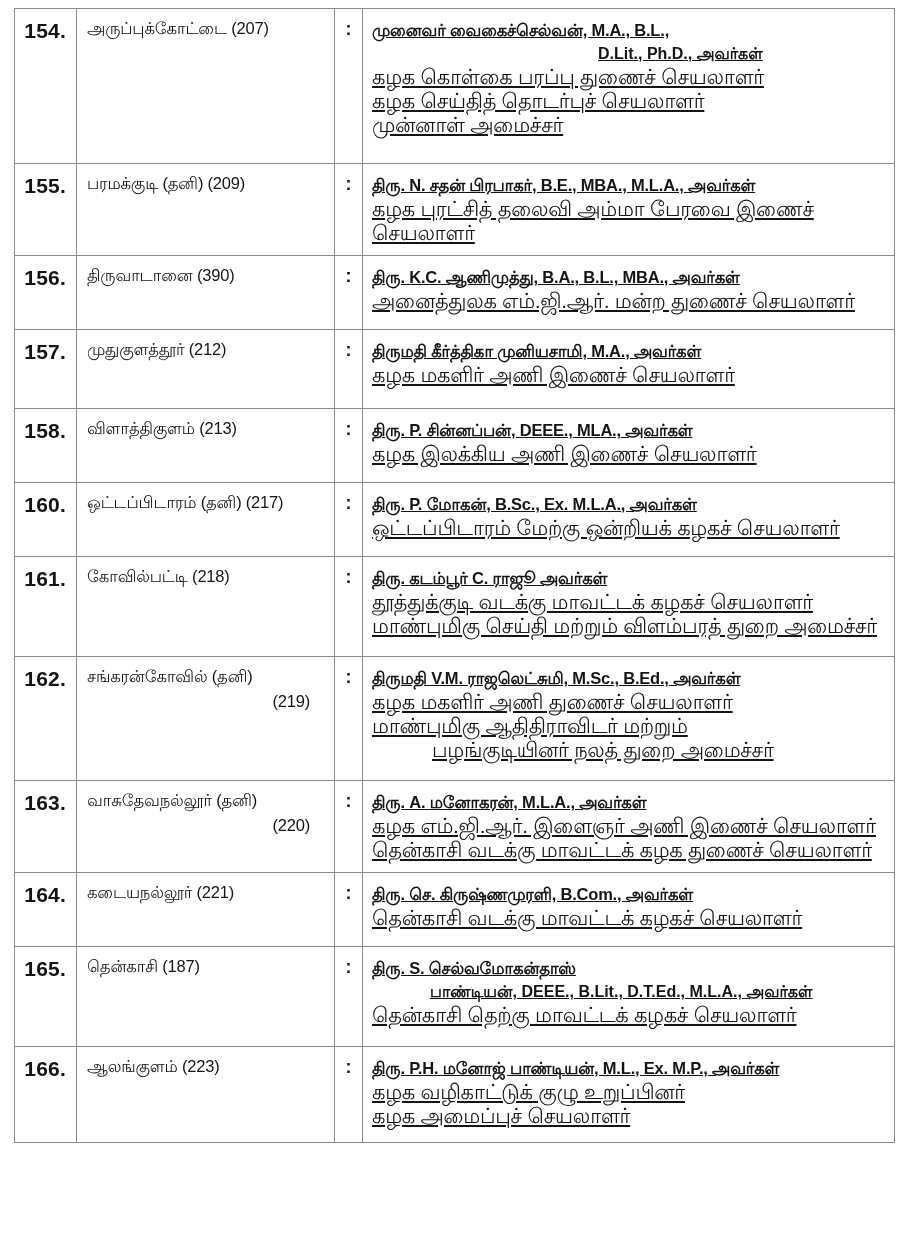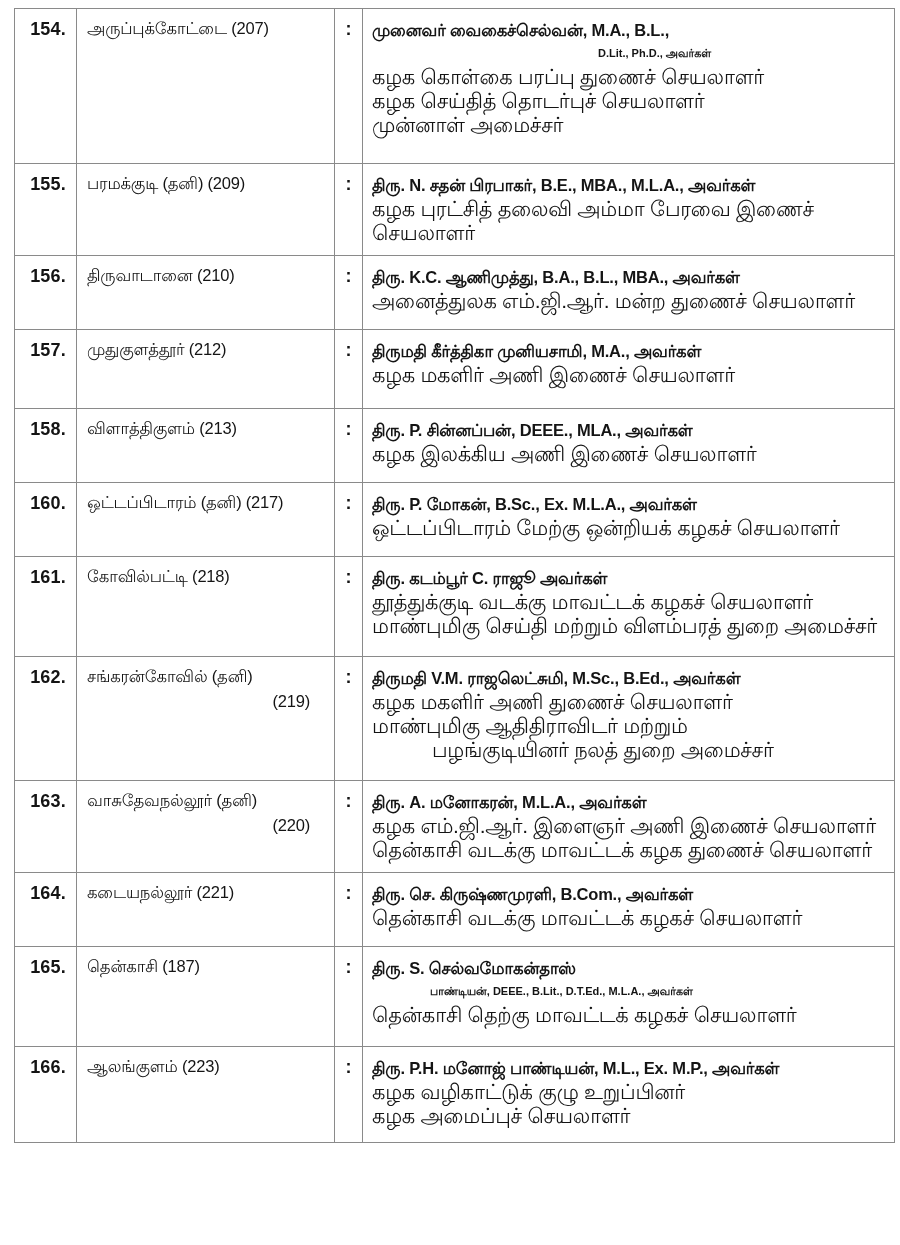--- a/index.html
+++ b/index.html
@@ -5,27 +5,27 @@
   html, body { margin:0; padding:0; background:#ffffff; }
   body { width:900px; height:1245px; overflow:hidden; position:relative;
          font-family:"Liberation Sans","DejaVu Sans",sans-serif; color:#141414; }
   .sheet { position:absolute; left:14px; top:8px; width:880px; }
   table { border-collapse:collapse; width:880px; table-layout:fixed; }
   td { border:1.5px solid #8a8a8a; vertical-align:top; padding:0; }
   col.c-num { width:62px; }
   col.c-con { width:258px; }
   col.c-sep { width:28px; }
   col.c-det { width:532px; }
-  .num { font-weight:bold; font-size:18px; text-align:right; padding:10px 10px 0 0; letter-spacing:0.2px; }
+  .num { font-weight:bold; font-size:21px; text-align:right; padding:10px 10px 0 0; letter-spacing:0.2px; }
   .con { font-size:16.5px; padding:10px 0 0 10px; letter-spacing:-0.2px;margin-top:16px; }
   .con .con-line2 { display:block; text-align:right; padding-right:24px; margin-top:4px; }
   .sep { font-weight:bold; font-size:18px; text-align:center; padding-top:10px; }
-  .det { padding:10px 6px 10px 9px; }
+  .det { padding:10px 6px 10px 9px;text-decoration:underline; }
   .det .name { font-size:16.5px; font-weight:bold; letter-spacing:-0.2px; line-height:23px; display:block; }
-  .det .name2 { display:block; font-size:11px; font-weight:bold; line-height:23px; }
+  .det .name2 { display:block; font-size:16px; font-weight:bold; line-height:23px; }
   .det .role { display:block; font-size:21px; line-height:24px; letter-spacing:-0.3px; }
   .indent-a { padding-left:226px; }
   .indent-b { padding-left:58px; }
   .indent-d { padding-left:60px; }
 </style>
 </head>
 <body>
 
 <div class="sheet">
 <table>
@@ -55,21 +55,21 @@
       <td class="con"><span>பரமக்குடி (தனி) (209)</span></td>
       <td class="sep">:</td>
       <td class="det">
         <span class="name">திரு. N. சதன் பிரபாகர், B.E., MBA., M.L.A., அவர்கள்</span>
         <span class="role">கழக புரட்சித் தலைவி அம்மா பேரவை இணைச் செயலாளர்</span>
       </td>
     </tr>
 
     <tr style="height:74px">
       <td class="num">156.</td>
-      <td class="con"><span>திருவாடானை (210)</span></td>
+      <td class="con"><span>திருவாடானை (390)</span></td>
       <td class="sep">:</td>
       <td class="det">
         <span class="name">திரு. K.C. ஆணிமுத்து, B.A., B.L., MBA., அவர்கள்</span>
         <span class="role">அனைத்துலக எம்.ஜி.ஆர். மன்ற துணைச் செயலாளர்</span>
       </td>
     </tr>
 
     <tr style="height:79px">
       <td class="num">157.</td>
       <td class="con"><span>முதுகுளத்தூர் (212)</span></td>

